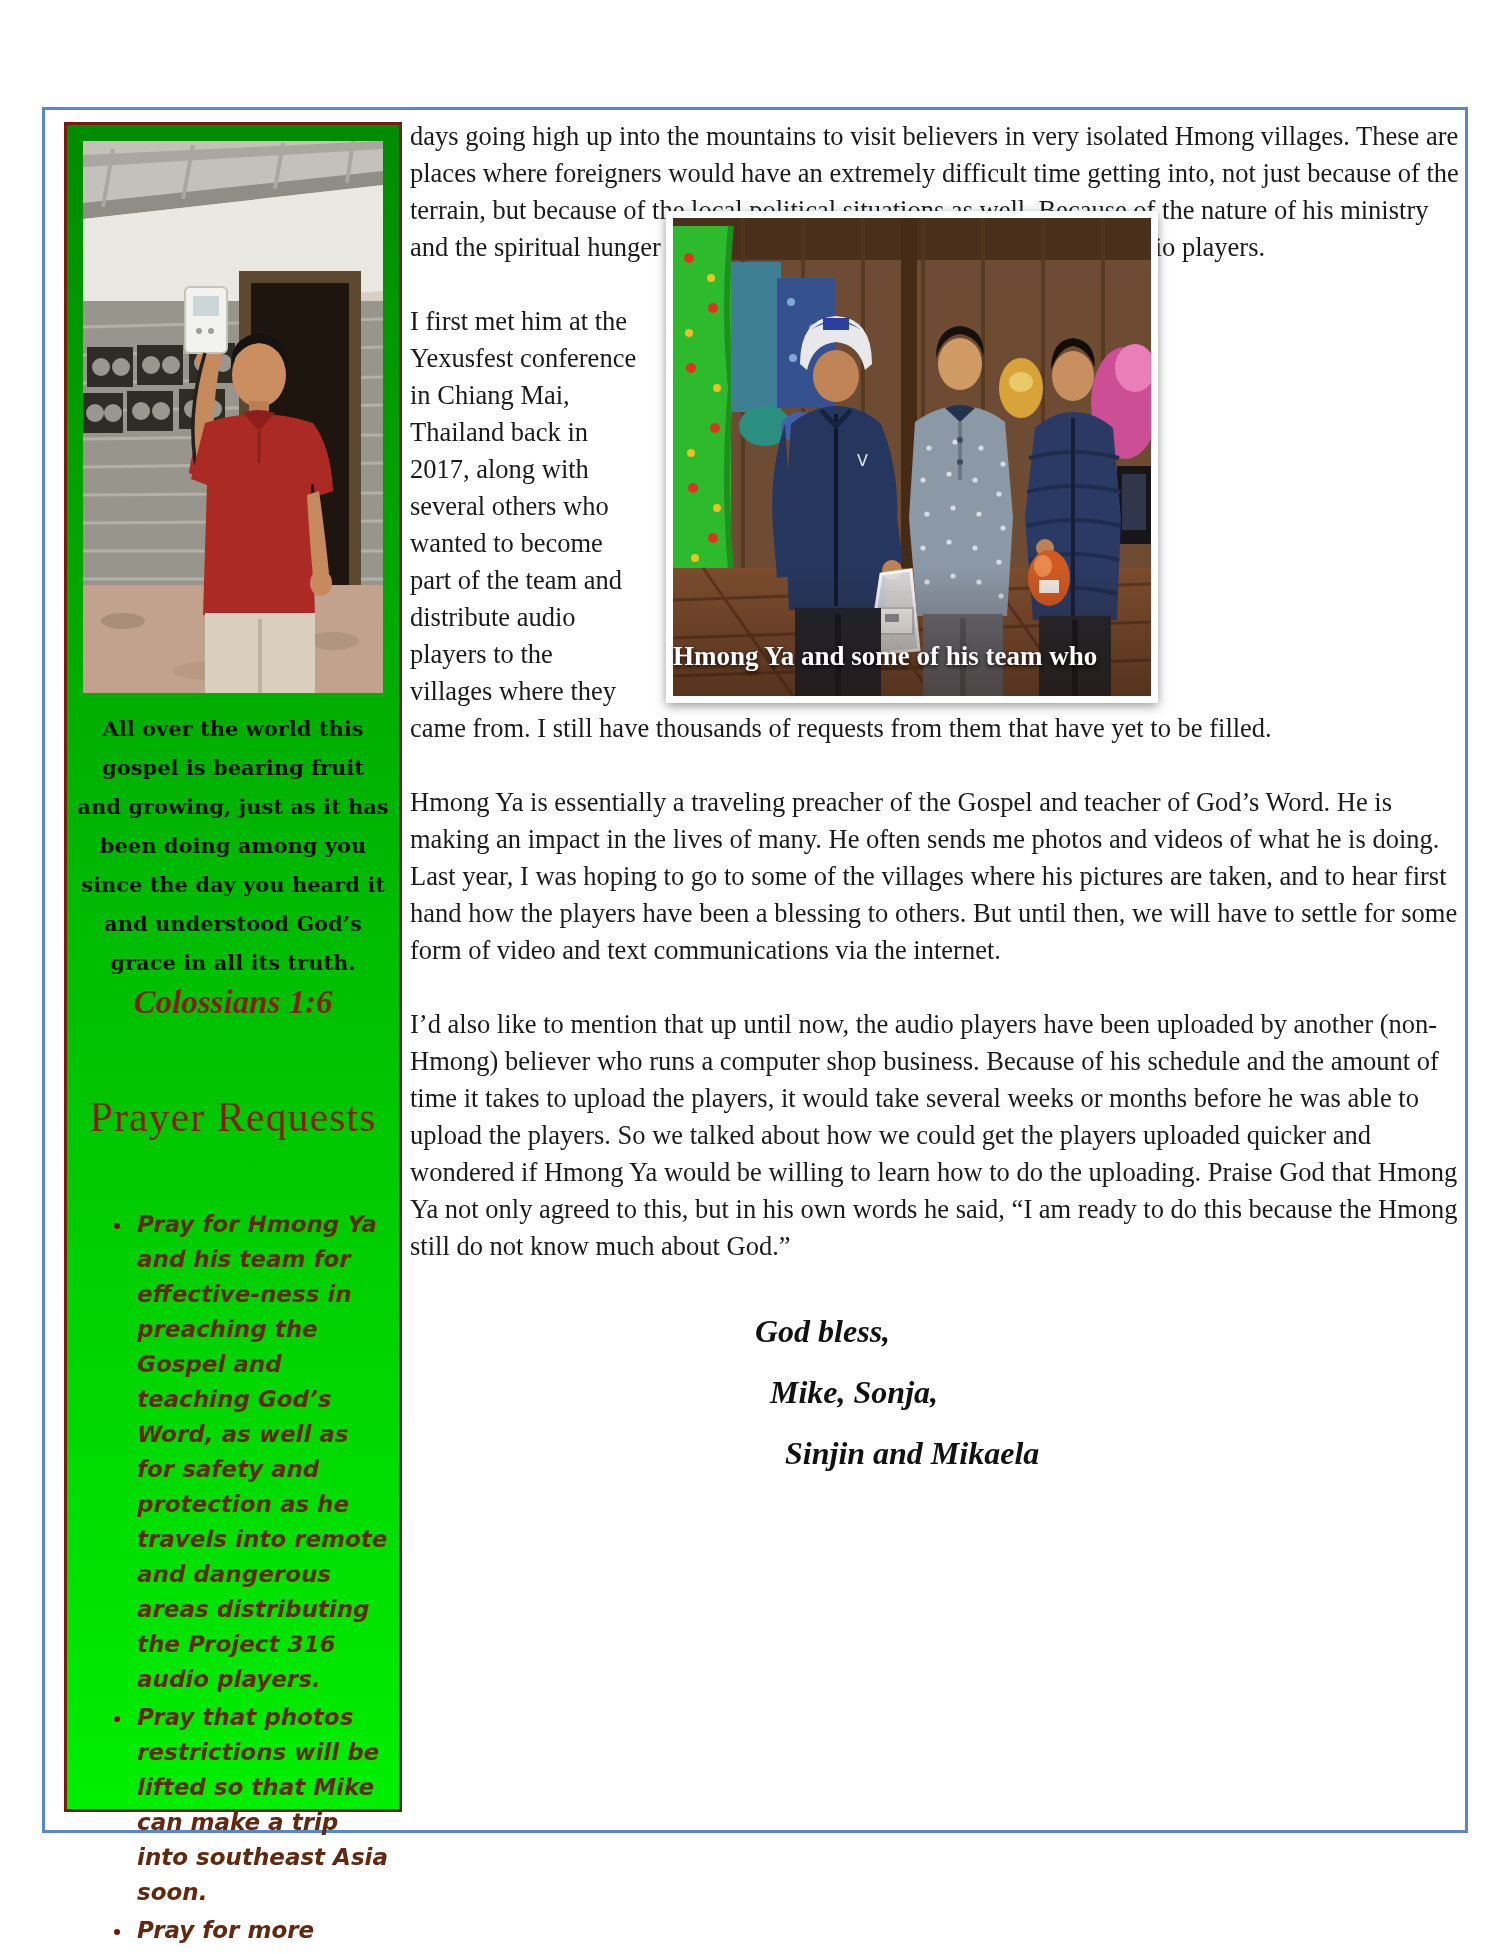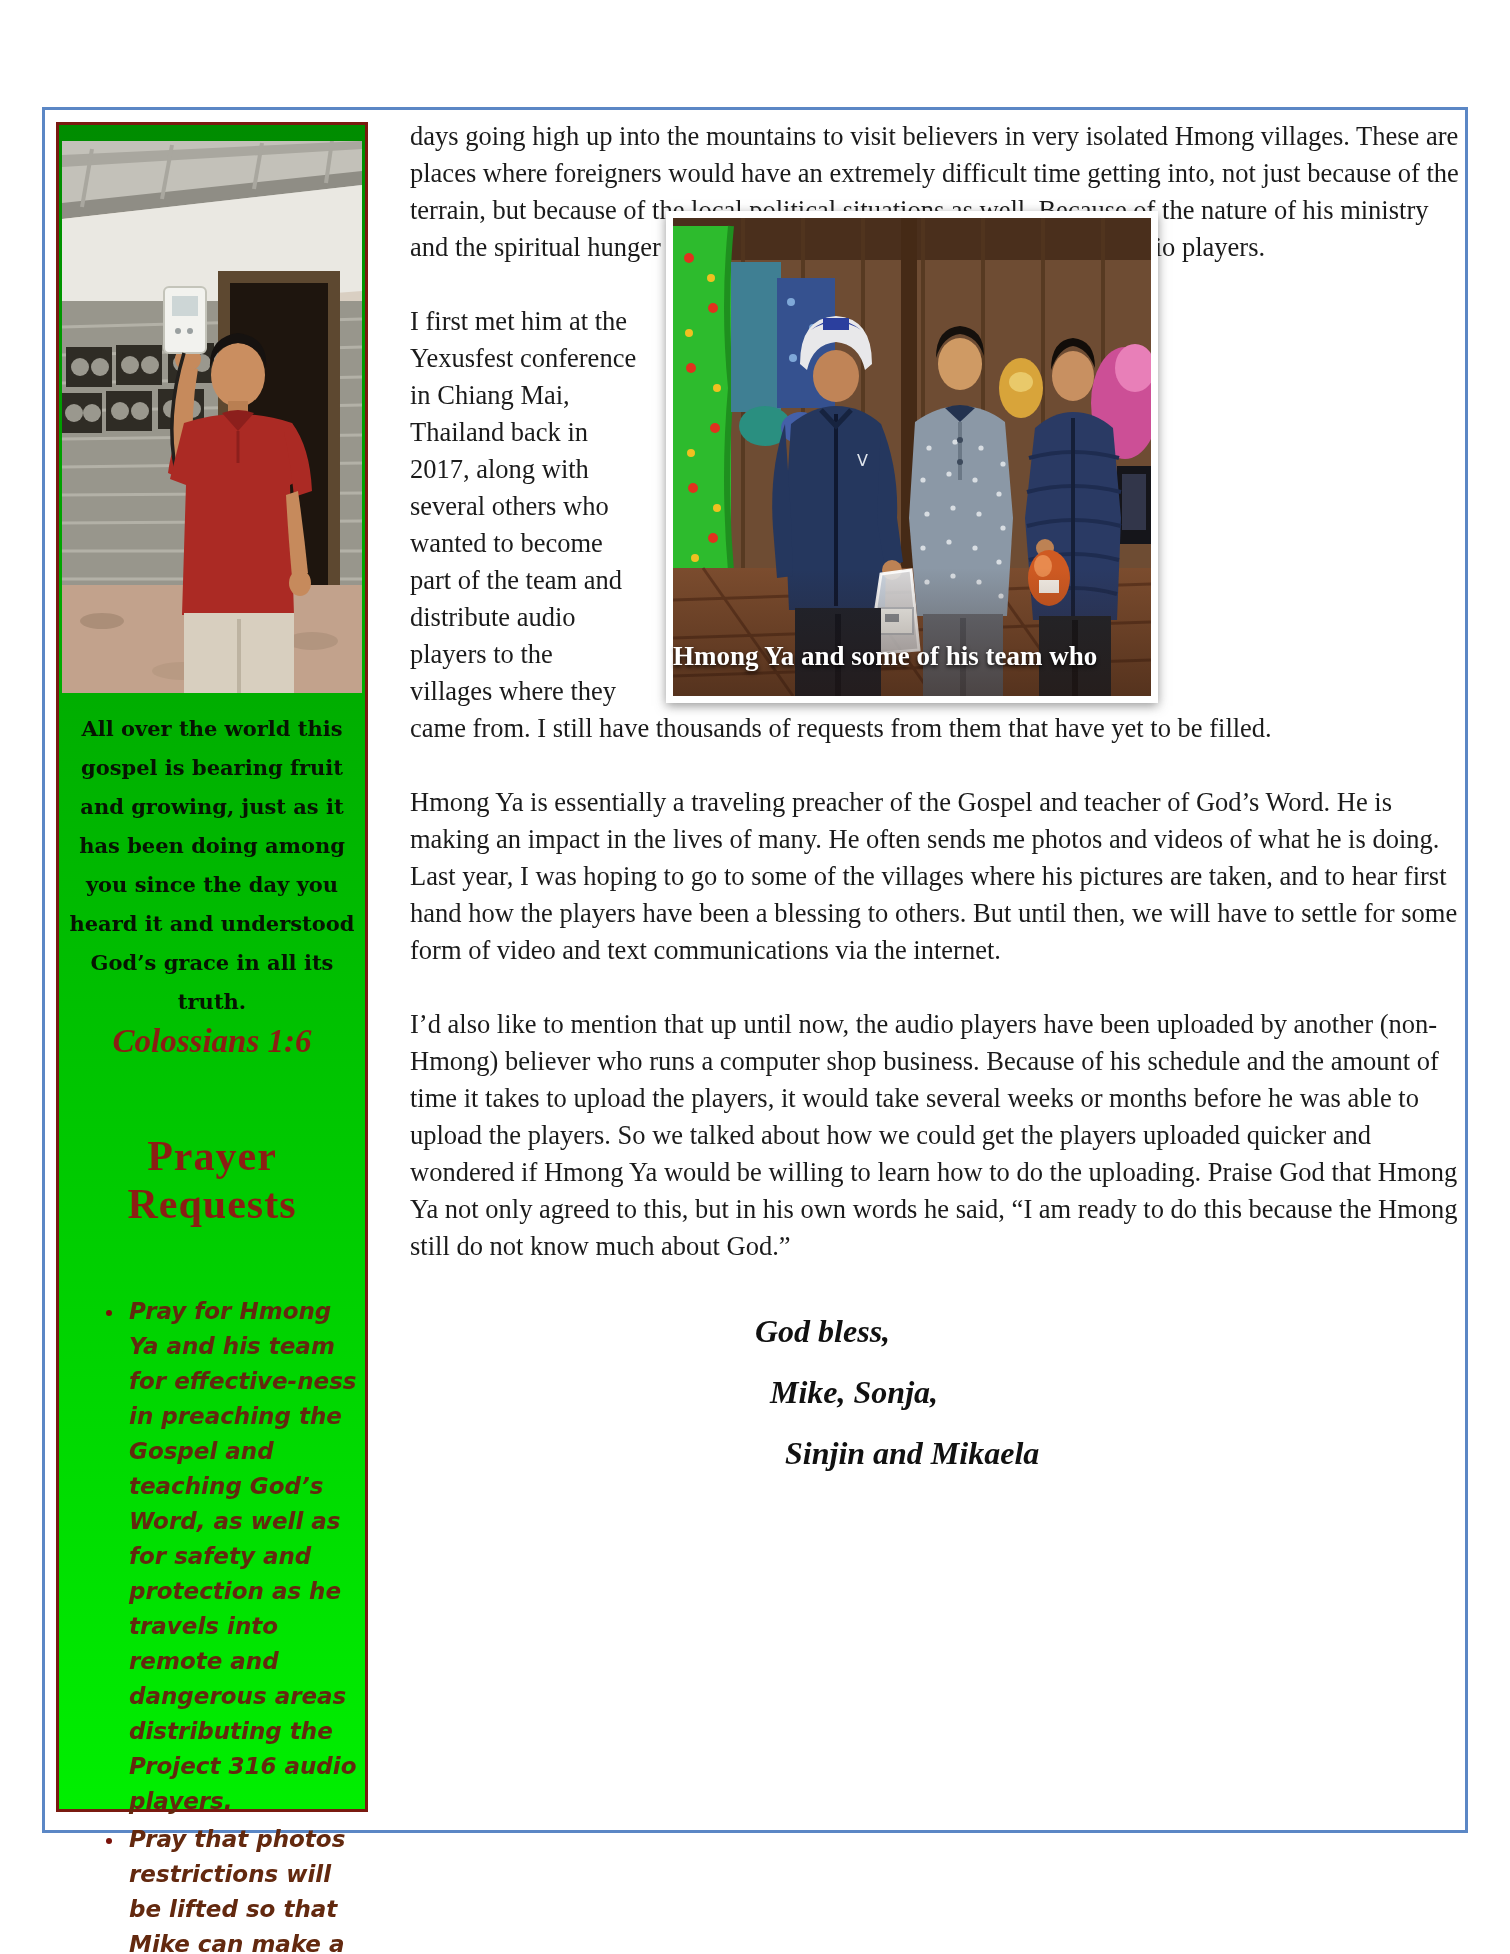--- a/index.html
+++ b/index.html
@@ -2,31 +2,31 @@
 <html><head>
 <meta charset="utf-8">
 <style>
   html,body{margin:0;padding:0;background:#ffffff;}
   .page{position:relative;width:1510px;height:1954px;background:#ffffff;
         font-family:"Liberation Serif",serif;overflow:hidden;}
   .page-border{position:absolute;left:42px;top:107px;width:1426px;height:1726px;
         border:3px solid #5b87c5;box-sizing:border-box;background:transparent;}
 
   
-  .sidebar{position:absolute;left:56px;top:122px;width:312px;height:1690px;
+  .sidebar{position:absolute;left:64px;top:122px;width:338px;height:1690px;
         box-sizing:border-box;border:3px solid #7a1a10;
         background:linear-gradient(180deg,#008c00 0%,#00b600 42%,#00ef00 100%);
         text-align:center;}
   .sidebar-photo{margin:16px auto 0;width:300px;height:552px;display:block;
         overflow:hidden;background:#d9cfc2;}
   .verse{margin:16px 10px 0;font-family:"DejaVu Serif",serif;font-weight:bold;
         font-size:21px;line-height:39px;color:#061402;}
   .verse-ref{margin:2px 0 0;font-family:"Liberation Serif",serif;font-weight:bold;
         font-style:italic;font-size:33px;color:#8b1e14;}
-  .prayer-title{margin:72px 0 0;font-family:"Liberation Serif",serif;font-weight:bold;
+  .prayer-title{margin:72px 0 0;font-family:"Liberation Serif",serif;font-weight:normal;
         font-size:42px;color:#8b1e14;letter-spacing:1px;}
   .prayer-list{margin:66px 0 0;padding:0 8px 0 66px;text-align:left;list-style:disc;
         font-family:"DejaVu Sans",sans-serif;font-style:italic;font-weight:600;
         font-size:23px;line-height:35px;color:#63290f;}
   .prayer-list li{padding-left:4px;margin:0 0 3px 0;}
   .prayer-list li::marker{color:#7a120a;font-size:21px;}
 
   
   .content{position:absolute;left:410px;top:118px;width:1058px;
         font-size:26.5px;line-height:37px;color:#1b1b1b;}

